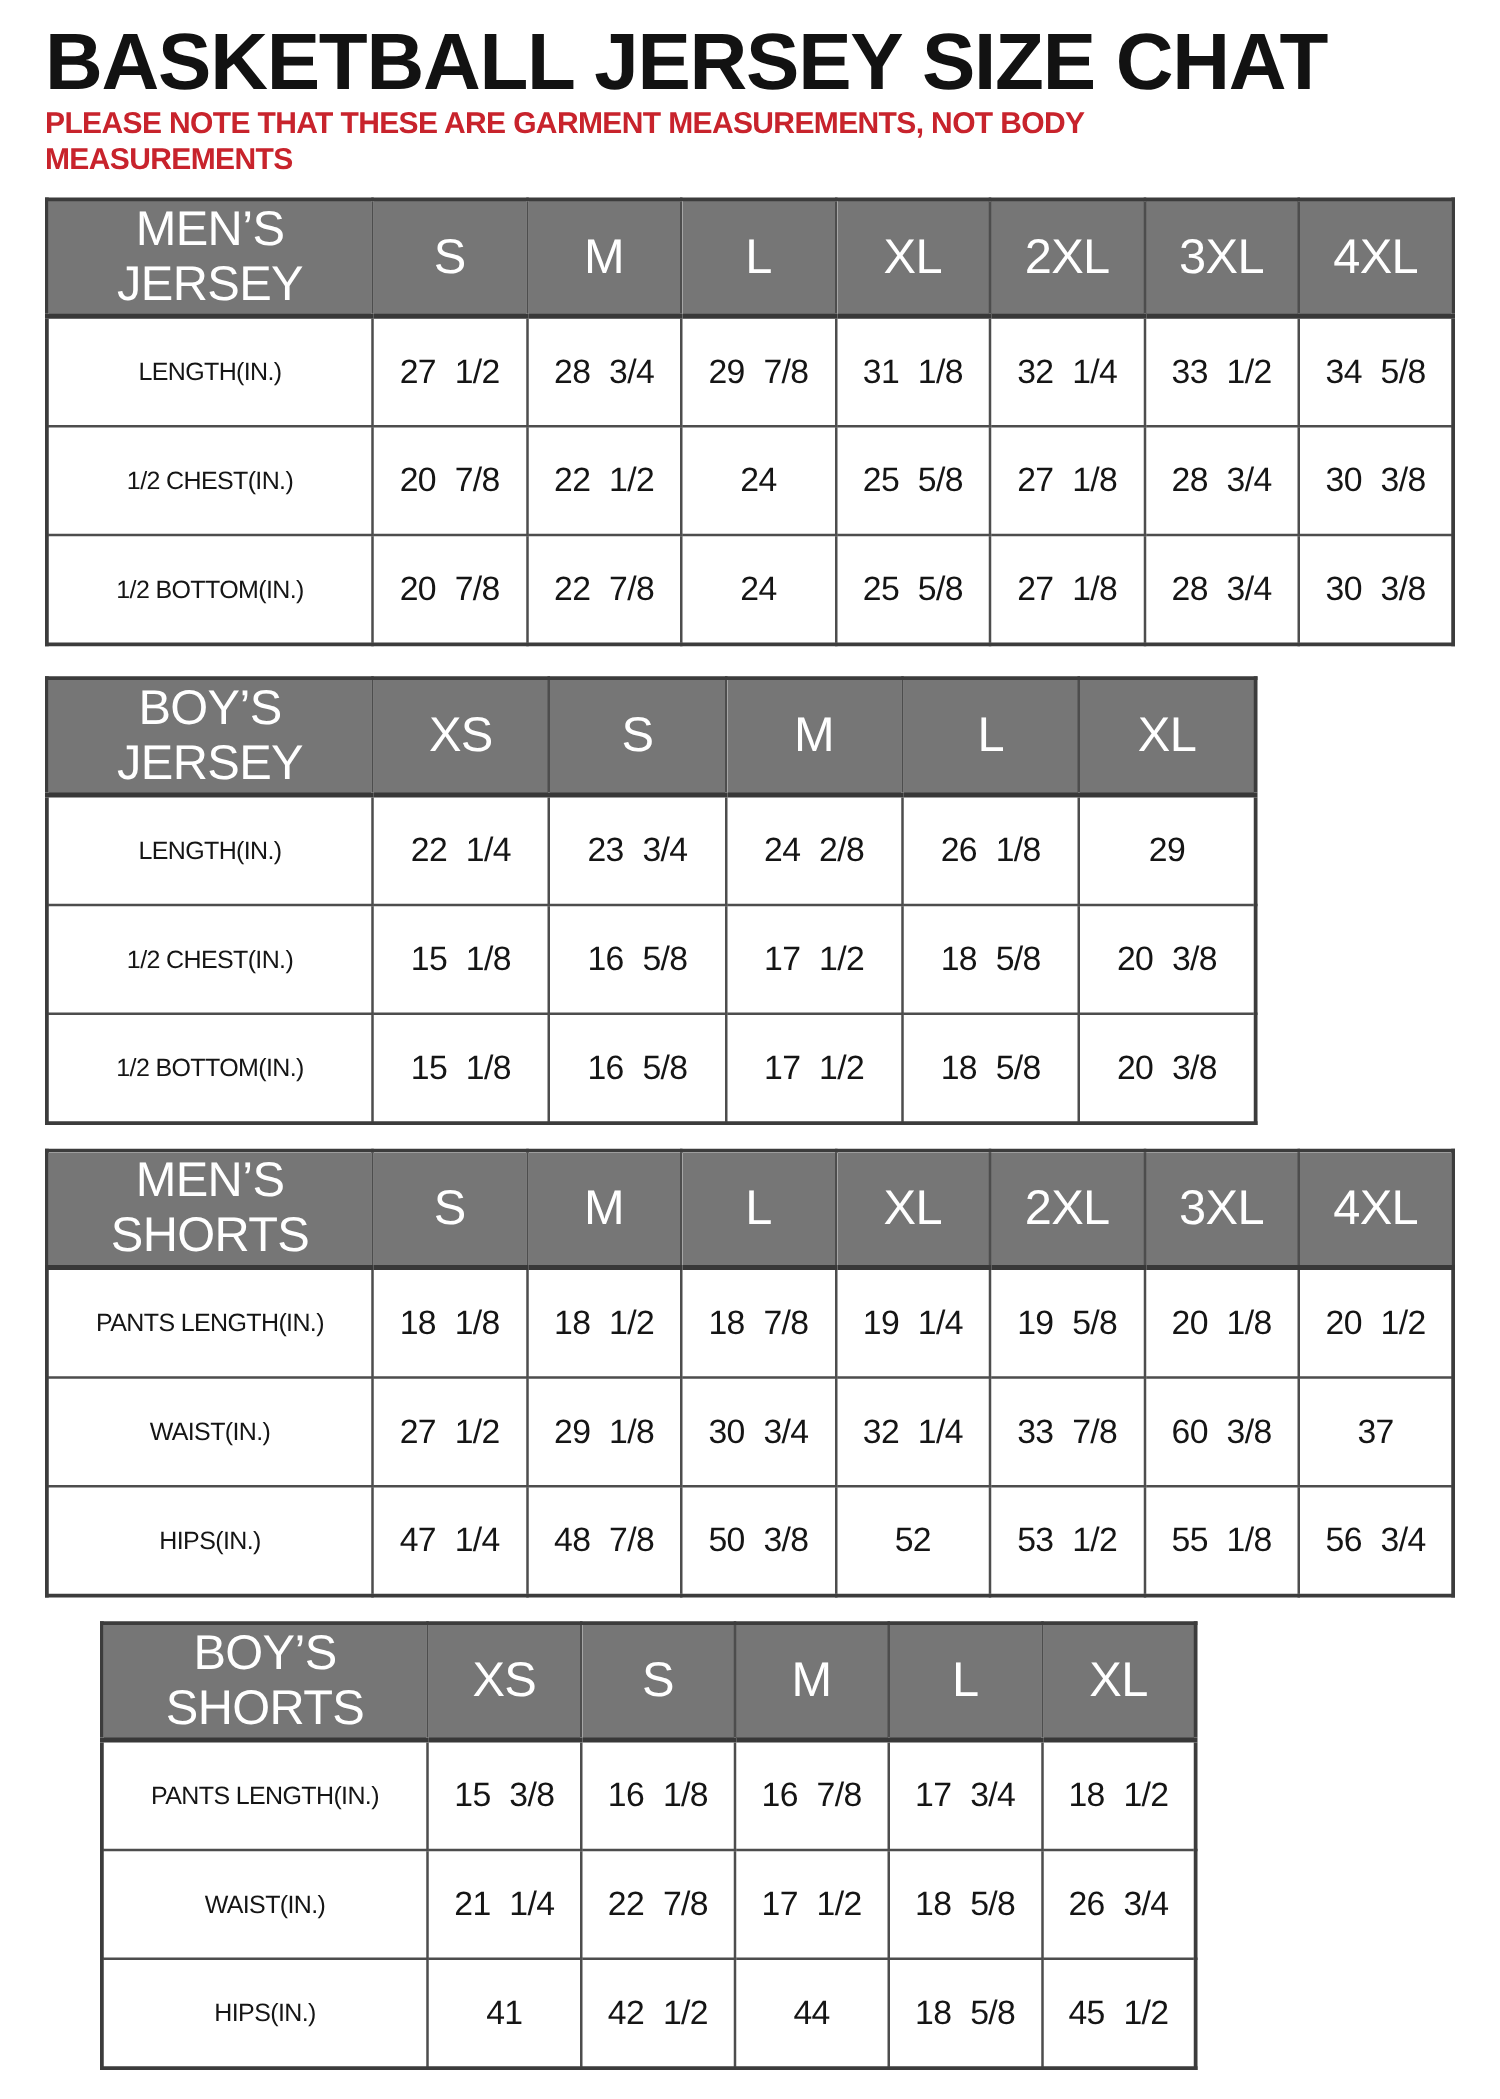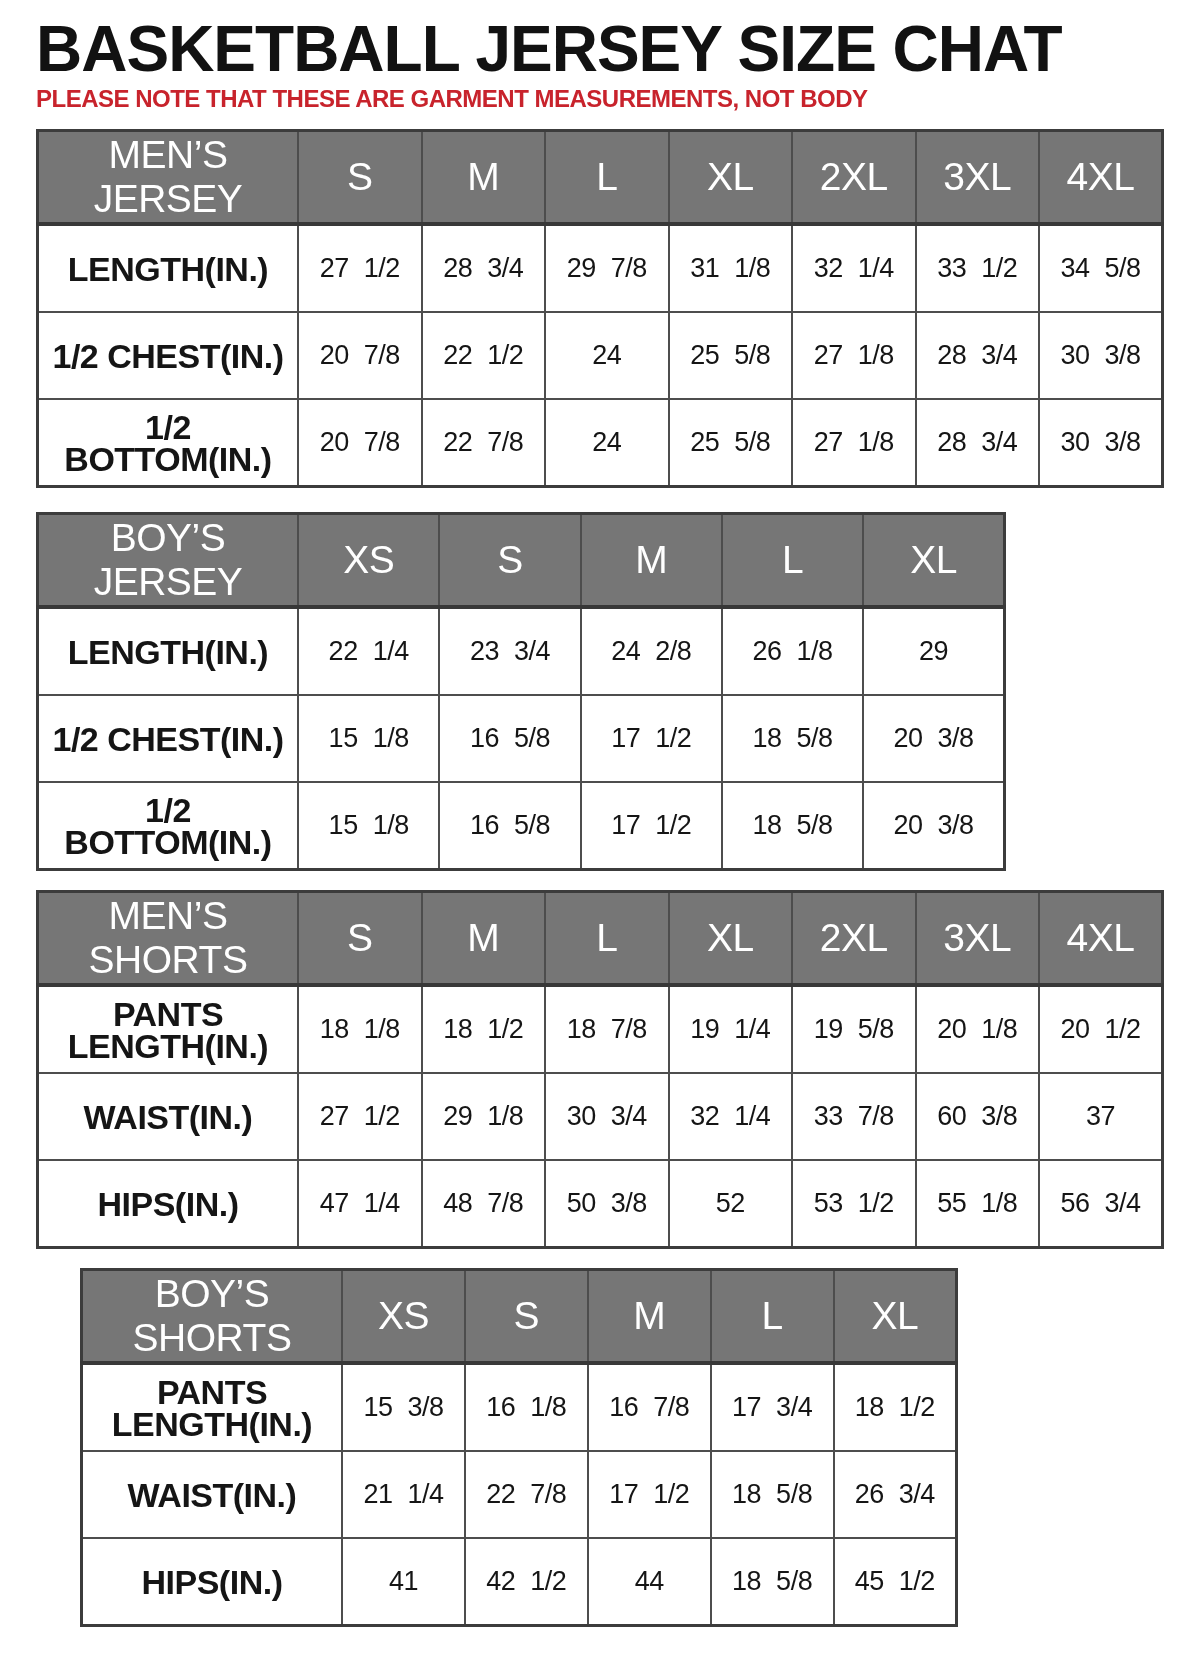--- a/index.html
+++ b/index.html
@@ -57,22 +57,22 @@
     background: #767676;
     color: #ffffff;
     font-size: 39px;
     font-weight: normal;
     height: 90px;
     border-bottom: 4px solid #383838 !important;
     letter-spacing: -0.5px;
   }
   .label-col { width: 258px; }
   td.label-cell {
-    font-weight: bold;
-    font-size: 34px;
+    font-weight: normal;
+    font-size: 20px;
     height: 85px;
     letter-spacing: -0.5px;
     line-height: 32px;
     padding: 0 2px;
   }
   td.value-cell {
     font-size: 27px;
     font-weight: normal;
     height: 85px;
     word-spacing: 8px;
@@ -81,20 +81,21 @@
 </style>
 </head>
 <body>
 
 <div class="page">
 
   <h1 class="page-title">BASKETBALL JERSEY SIZE CHAT</h1>
 
   <div class="top-note">
     <div>PLEASE NOTE THAT THESE ARE GARMENT MEASUREMENTS, NOT BODY</div>
+    <div>MEASUREMENTS</div>
   </div>
 
   <div id="tables">
       <table class="size-table" style="width: 1128px;">
         <thead>
           <tr>
             <th class="header-cell label-col">MEN’S JERSEY</th>
             <th class="header-cell size-col">S</th>
             <th class="header-cell size-col">M</th>
             <th class="header-cell size-col">L</th>

